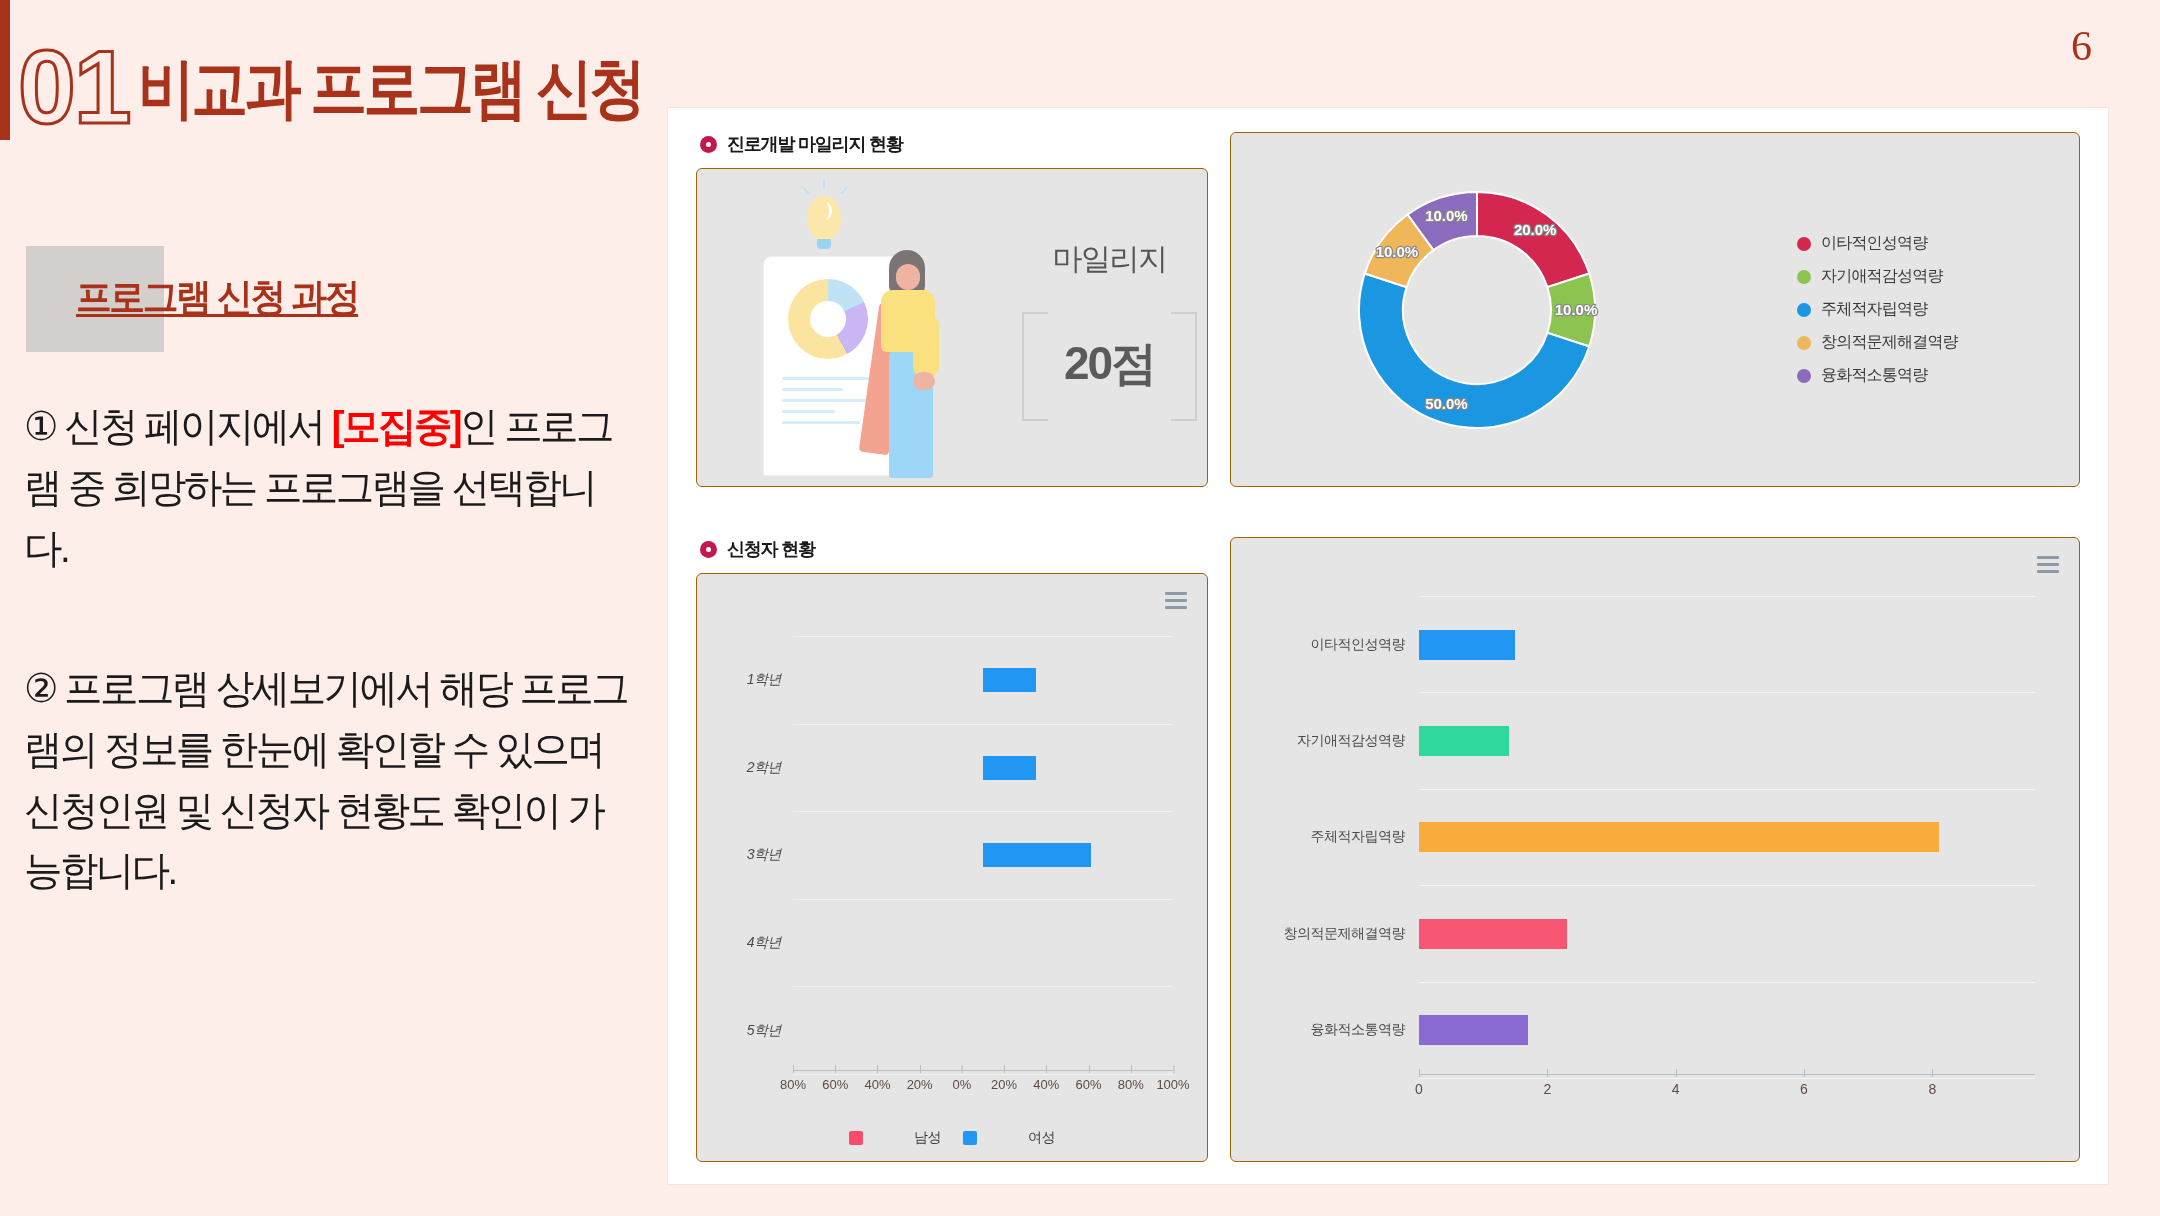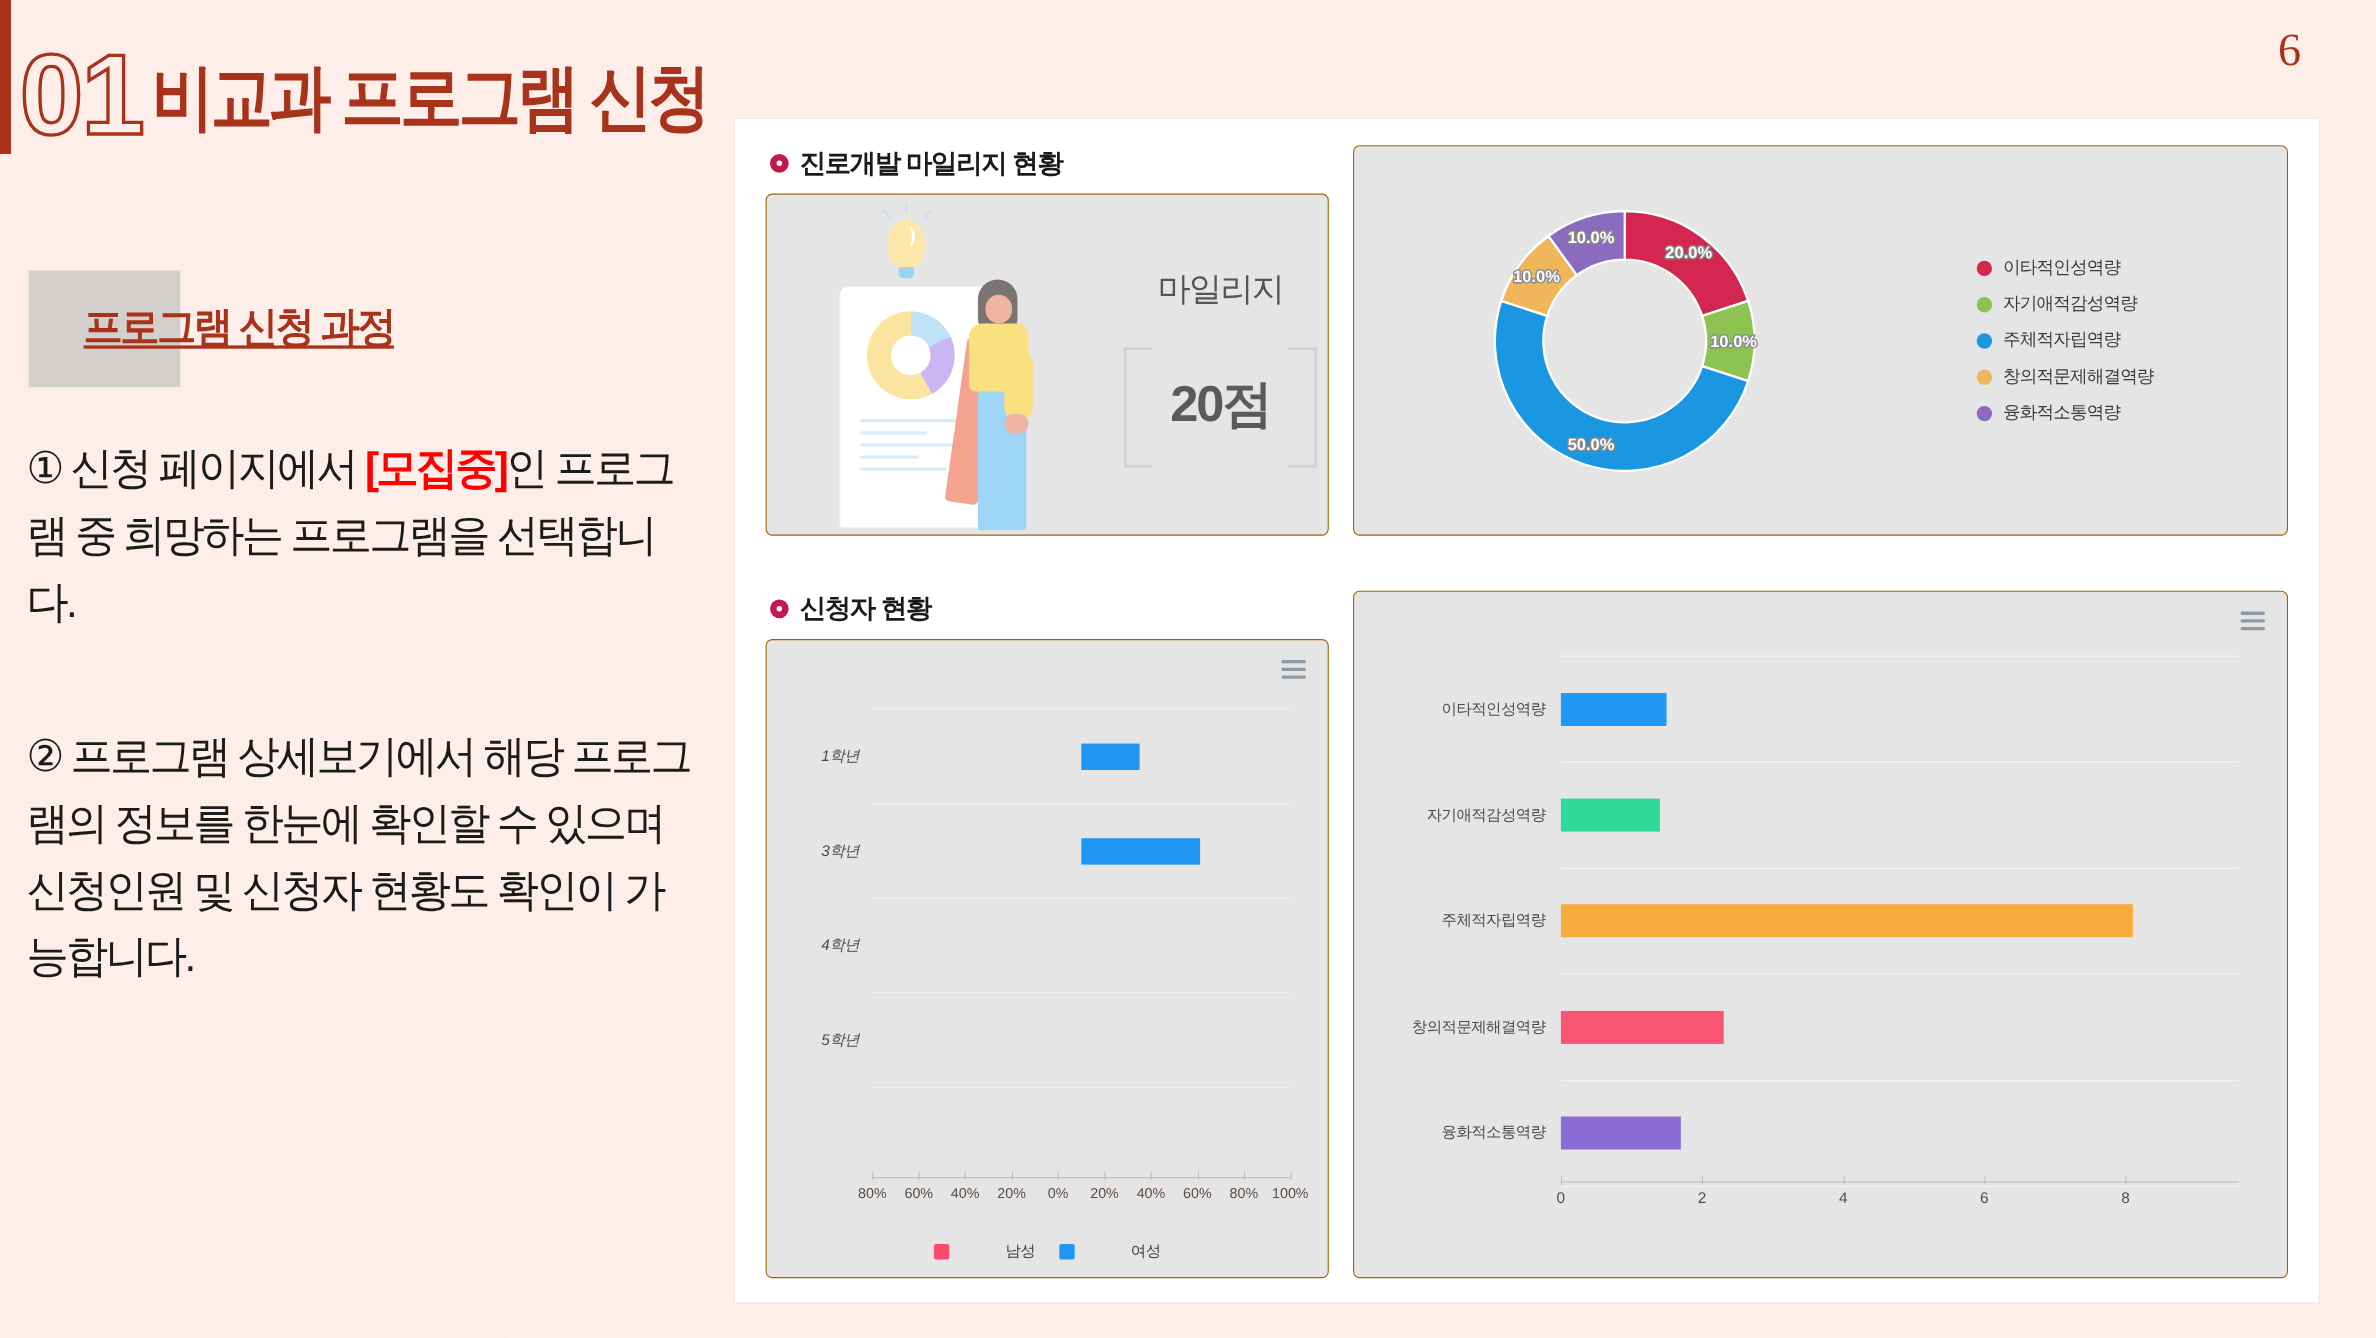--- a/index.html
+++ b/index.html
@@ -92,21 +92,21 @@
   .dot-icon{
     width:17px;height:17px;border-radius:50%;
     background:#c2184b;
     position:relative;flex:0 0 auto;
   }
   .dot-icon::after{
     content:"";position:absolute;left:6px;top:6px;
     width:5px;height:5px;border-radius:50%;background:#ffffff;
   }
   .card-title{
-    font-size:24px;font-weight:bold;color:#1a1a1a;
+    font-size:18px;font-weight:bold;color:#1a1a1a;
     letter-spacing:-1.2px;white-space:nowrap;
   }
   .grid{
     position:absolute;left:28px;top:24px;
     width:1384px;height:1030px;
     display:grid;
     grid-template-columns:512px 1fr;
     grid-template-rows:355px 1fr;
     column-gap:22px;row-gap:50px;
   }
@@ -405,20 +405,24 @@
             <span></span>
               <span></span>
               <span></span>
           </div>
           <div class="tornado-plot" id="tornado-plot">
               <div class="t-row">
                 <span class="t-ylabel">1학년</span>
                 <div class="t-bar female" style="left: 50%; width: 14%; background: rgb(33, 150, 243);"></div>
               </div>
               <div class="t-row">
+                <span class="t-ylabel">2학년</span>
+                <div class="t-bar female" style="left: 50%; width: 14%; background: rgb(33, 150, 243);"></div>
+              </div>
+              <div class="t-row">
                 <span class="t-ylabel">3학년</span>
                 <div class="t-bar female" style="left: 50%; width: 28.5%; background: rgb(33, 150, 243);"></div>
               </div>
               <div class="t-row">
                 <span class="t-ylabel">4학년</span>
               </div>
               <div class="t-row">
                 <span class="t-ylabel">5학년</span>
               </div>
             </div>

